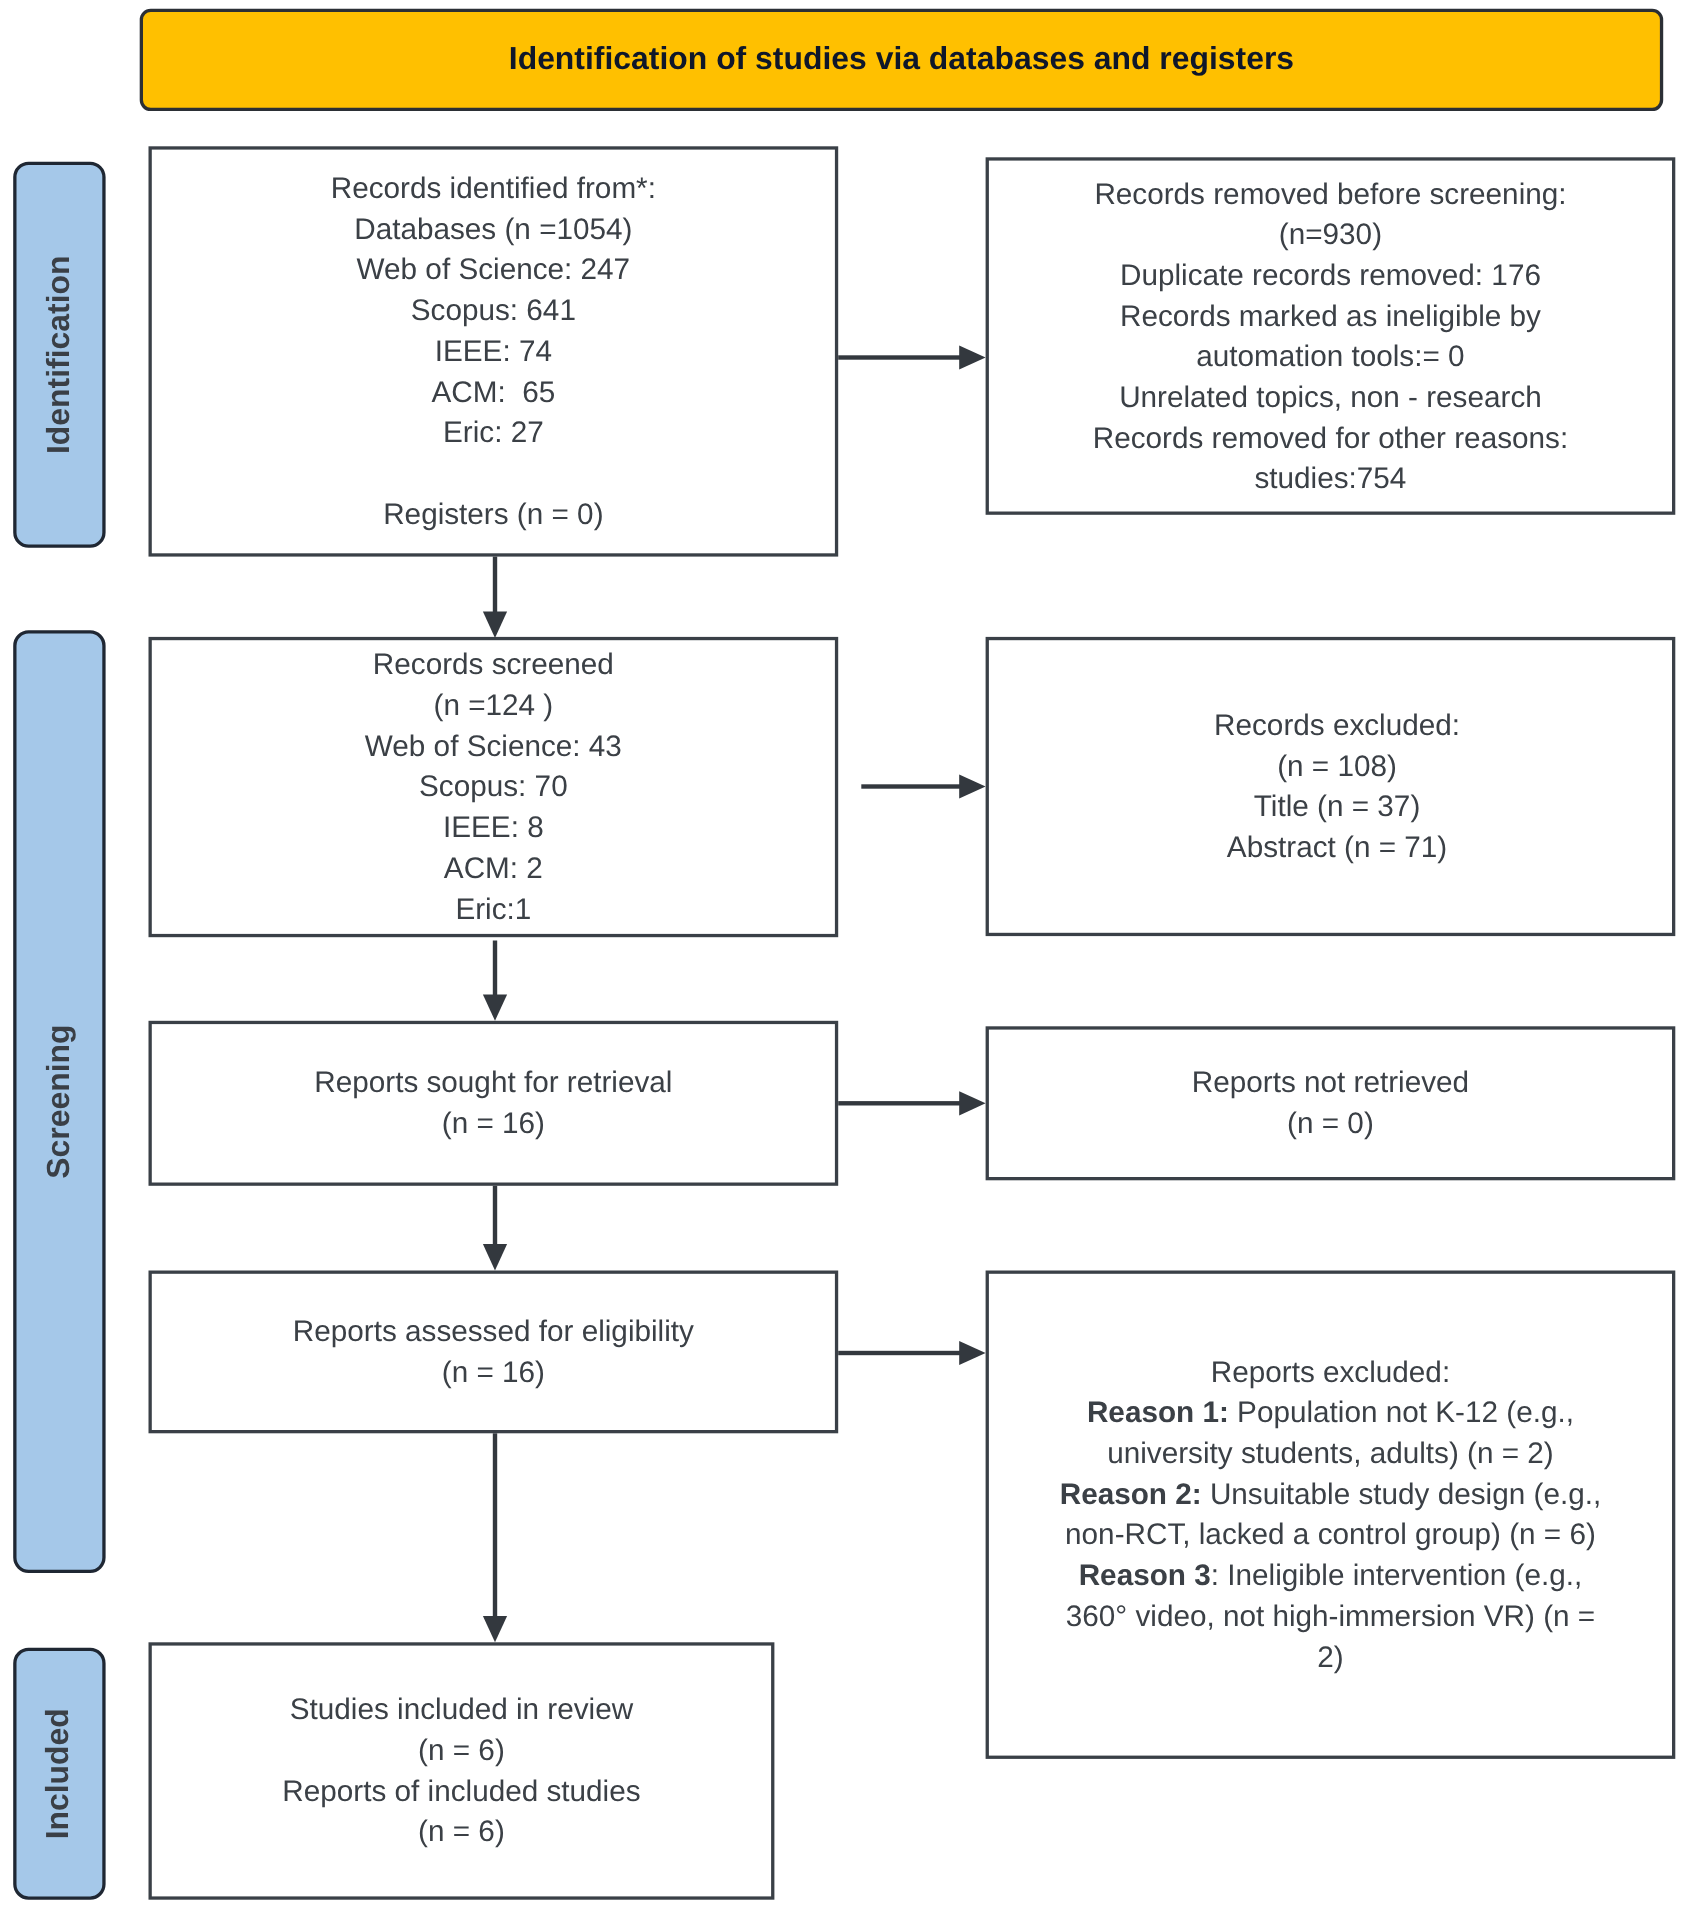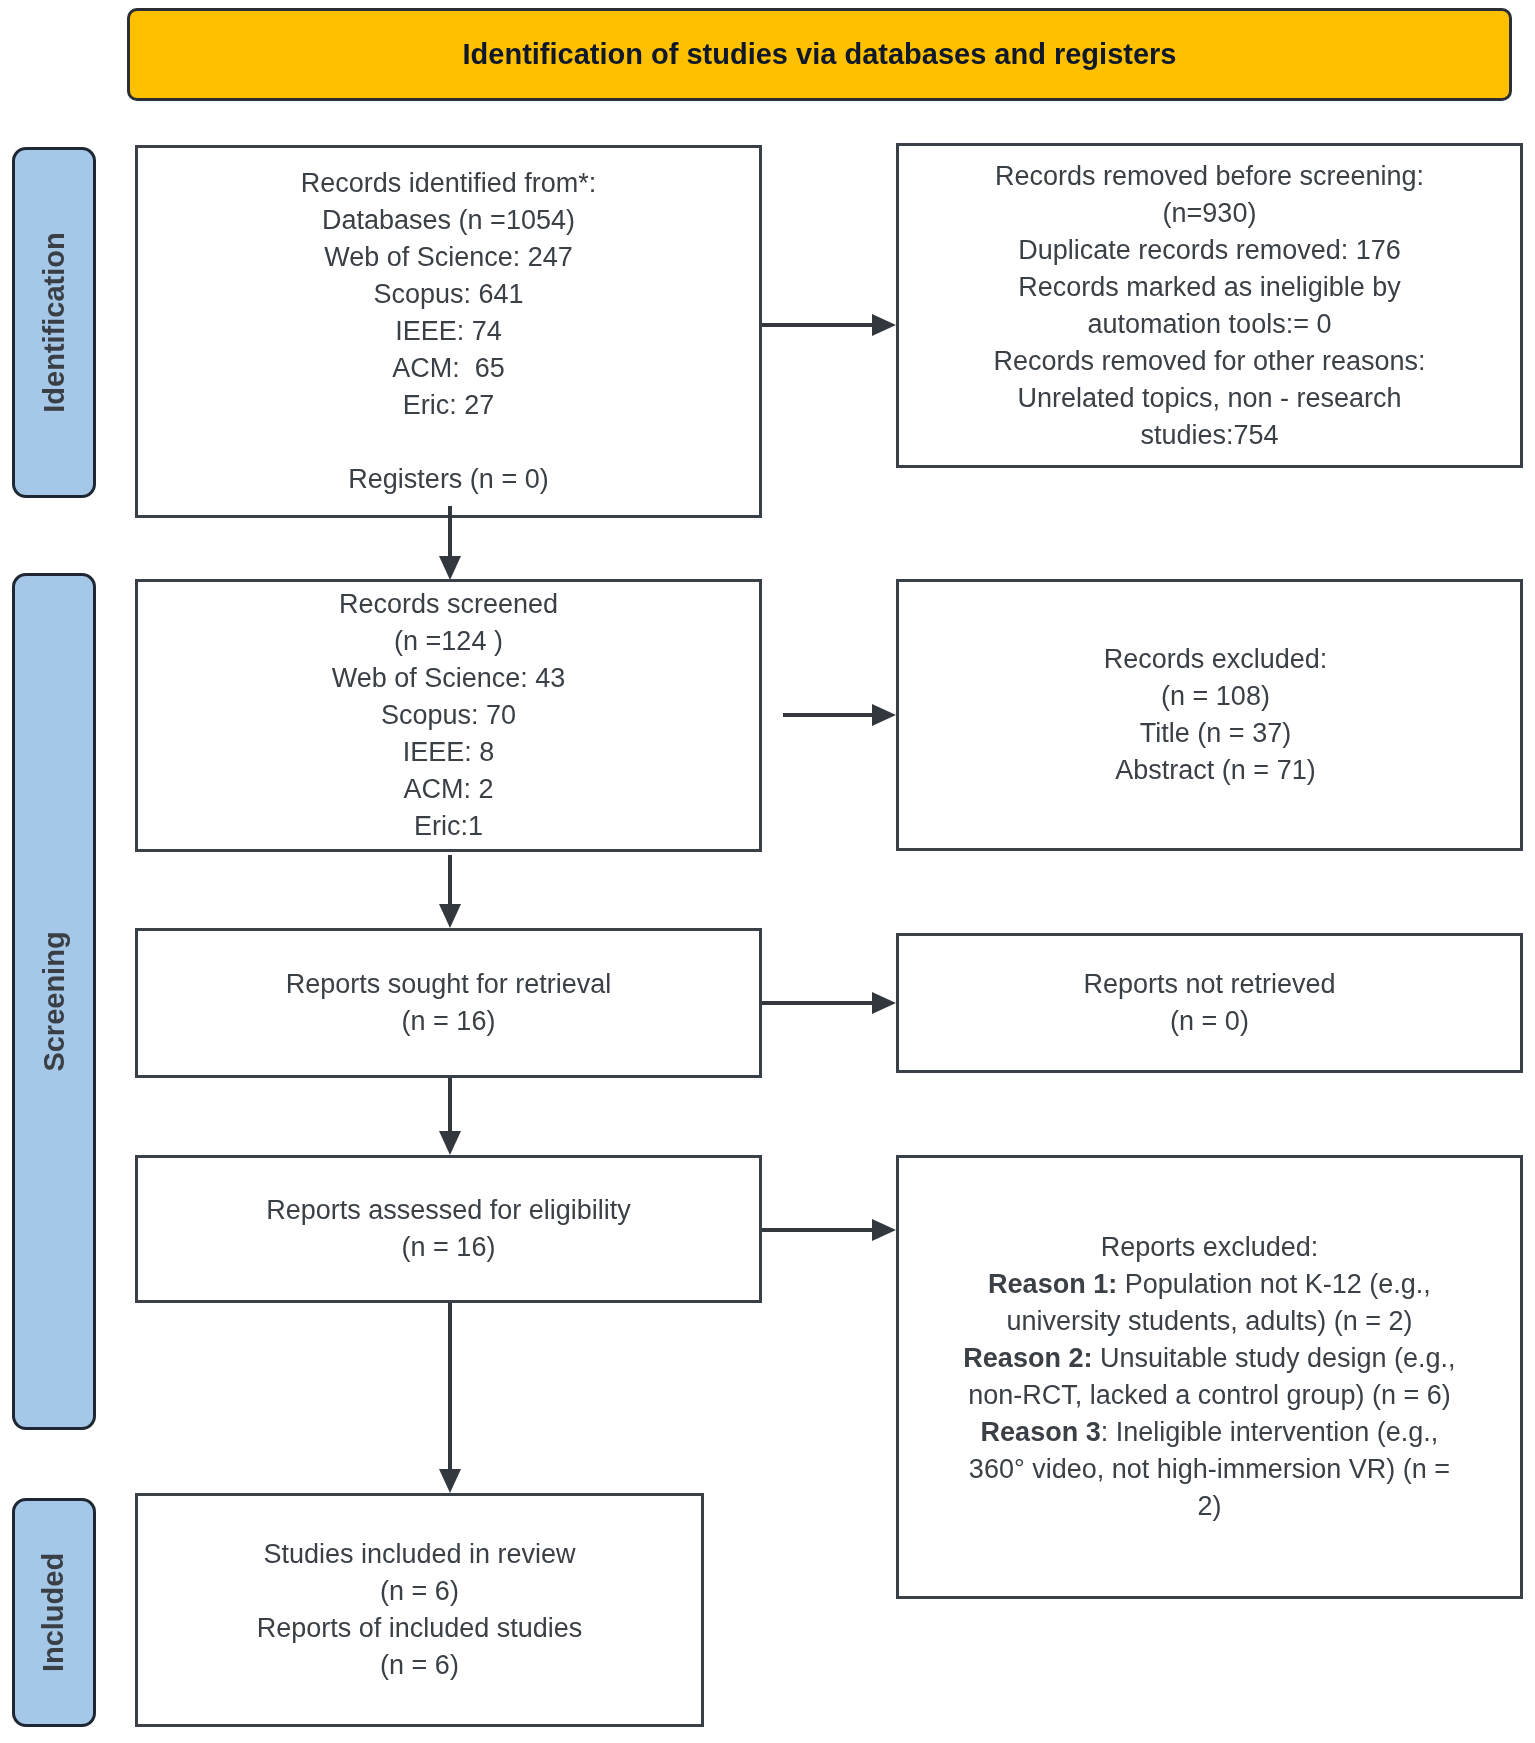--- a/index.html
+++ b/index.html
@@ -68,39 +68,39 @@
   <div class="side" style="top:147px; height:351px;">
     <span>Identification</span>
   </div>
   <div class="side" style="top:573px; height:857px;">
     <span>Screening</span>
   </div>
   <div class="side" style="top:1498px; height:229px;">
     <span>Included</span>
   </div>
 
-  <div class="box" style="left:135px; top:133px; width:627px; height:373px;margin-top:12px;">
+  <div class="box" style="left:135px; top:133px; width:627px; height:373px;">
       <div class="line">Records identified from*:</div>
       <div class="line">Databases (n =1054)</div>
       <div class="line">Web of Science: 247</div>
       <div class="line">Scopus: 641</div>
       <div class="line">IEEE: 74</div>
       <div class="line">ACM:  65</div>
       <div class="line">Eric: 27</div>
       <div class="line">&nbsp;</div>
       <div class="line">Registers (n = 0)</div>
     </div>
   <div class="box" style="left:896px; top:143px; width:627px; height:325px;">
       <div class="line">Records removed before screening:</div>
       <div class="line">(n=930)</div>
       <div class="line">Duplicate records removed: 176</div>
       <div class="line">Records marked as ineligible by</div>
       <div class="line">automation tools:= 0</div>
+      <div class="line">Unrelated topics, non - research</div>
       <div class="line">Records removed for other reasons:</div>
-      <div class="line">Unrelated topics, non - research</div>
       <div class="line">studies:754</div>
     </div>
 
   <div class="box" style="left:135px; top:579px; width:627px; height:273px;">
       <div class="line">Records screened</div>
       <div class="line">(n =124 )</div>
       <div class="line">Web of Science: 43</div>
       <div class="line">Scopus: 70</div>
       <div class="line">IEEE: 8</div>
       <div class="line">ACM: 2</div>

